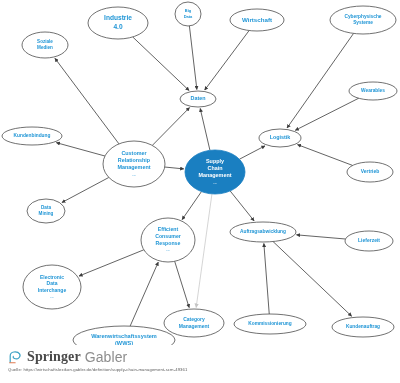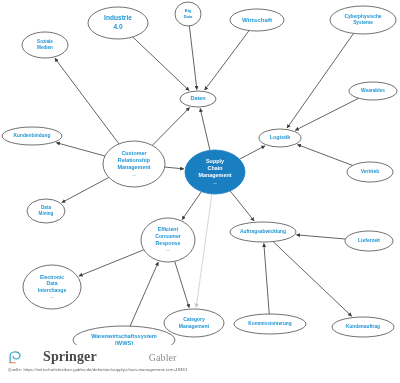--- a/index.html
+++ b/index.html
@@ -23,30 +23,30 @@
   .ell{fill:#ffffff;stroke:#4d4d4d;stroke-width:0.8;}
   .ell.primary{fill:#1a7fc1;stroke:#1a7fc1;}
   .edge{stroke:#3c3c3c;stroke-width:0.8;fill:none;}
   .edge.faint{stroke:#d0d0d0;stroke-width:0.9;}
   .footer{
     position:absolute;left:0;top:345px;width:400px;height:38px;
     background:#ffffff;
   }
   .brand{
     position:absolute;left:8px;top:4px;
-    display:flex;align-items:center;gap:20px;
+    display:flex;align-items:center;gap:4px;
   }
   .brand-mark{width:15px;height:15px;display:block;}
   .brand-springer{
     font-family:"Liberation Serif", serif;
     font-weight:bold;font-size:14px;color:#4a4a4a;letter-spacing:0.1px;
   }
   .brand-gabler{
-    font-family:Liberation Serif, serif;
-    font-weight:normal;font-size:10px;color:#8d8d8d;letter-spacing:0.1px;margin-left:32px;
+    font-family:Liberation Sans, sans-serif;
+    font-weight:normal;font-size:14px;color:#8d8d8d;letter-spacing:0.1px;
   }
   .source{
     position:absolute;left:8px;top:22px;
     font-family:"Liberation Sans", sans-serif;
     font-size:4.2px;color:#5a5a5a;white-space:nowrap;
     letter-spacing:0.12px;
   }
 </style>
 </head>
 <body>

